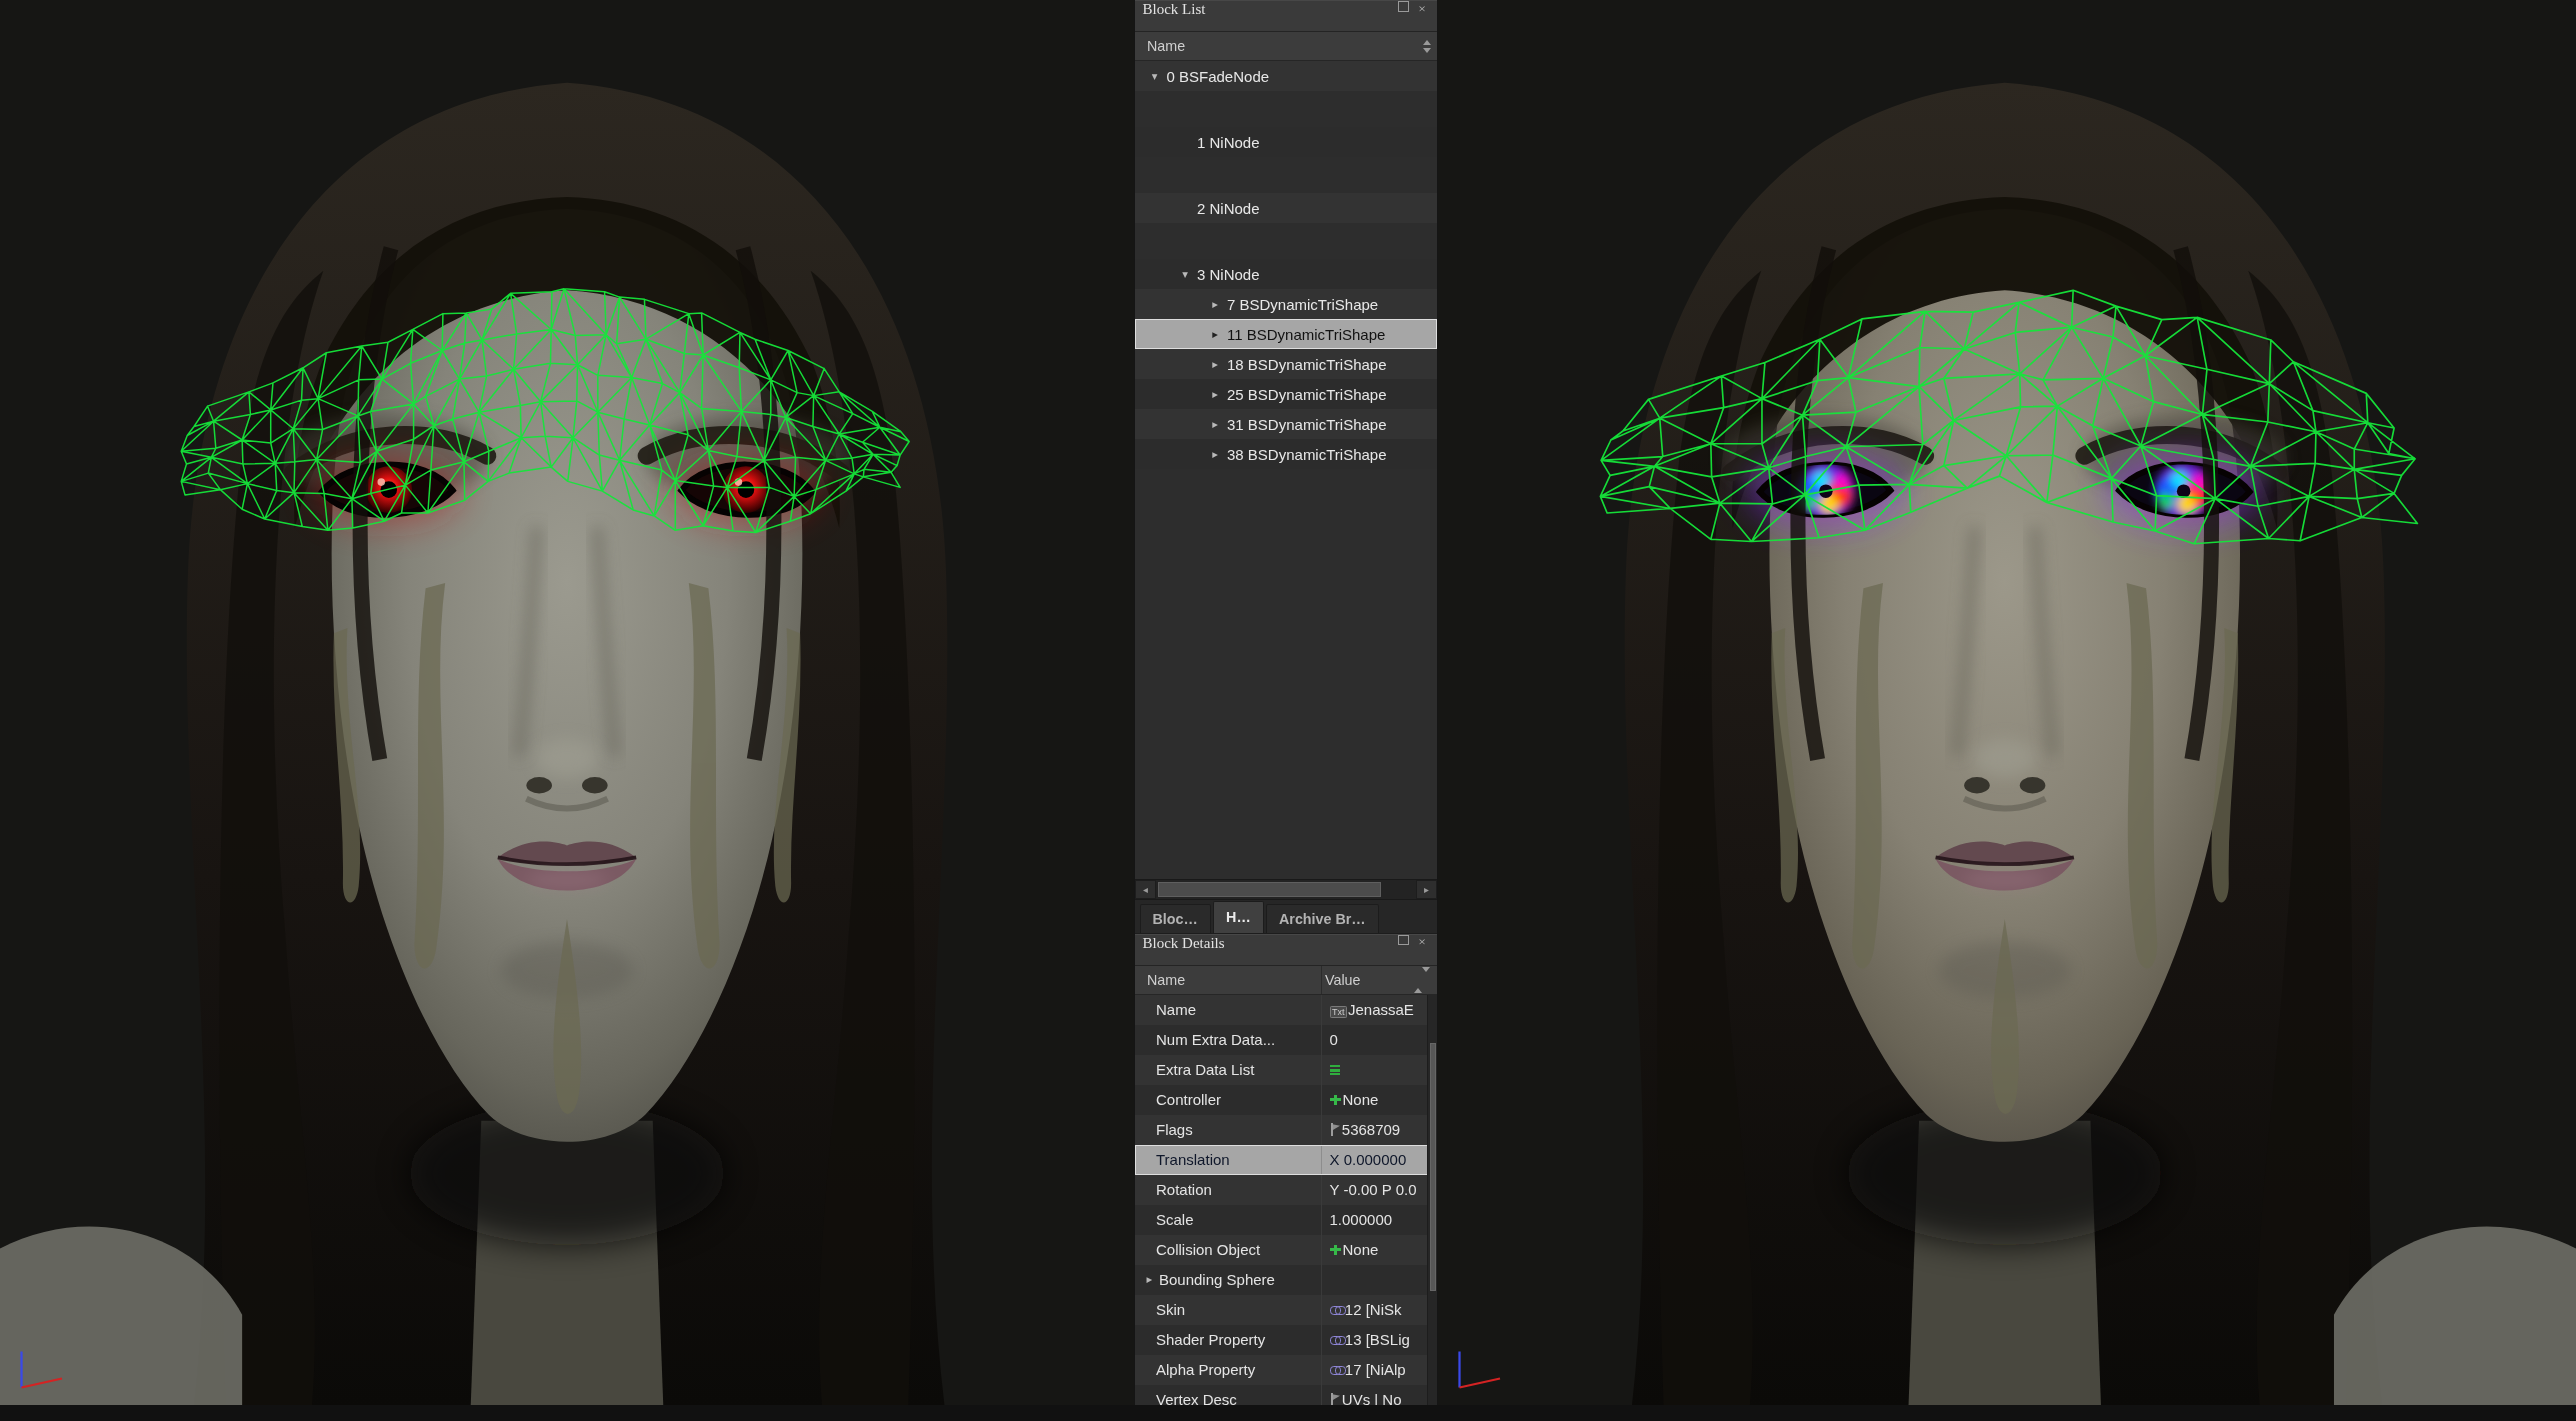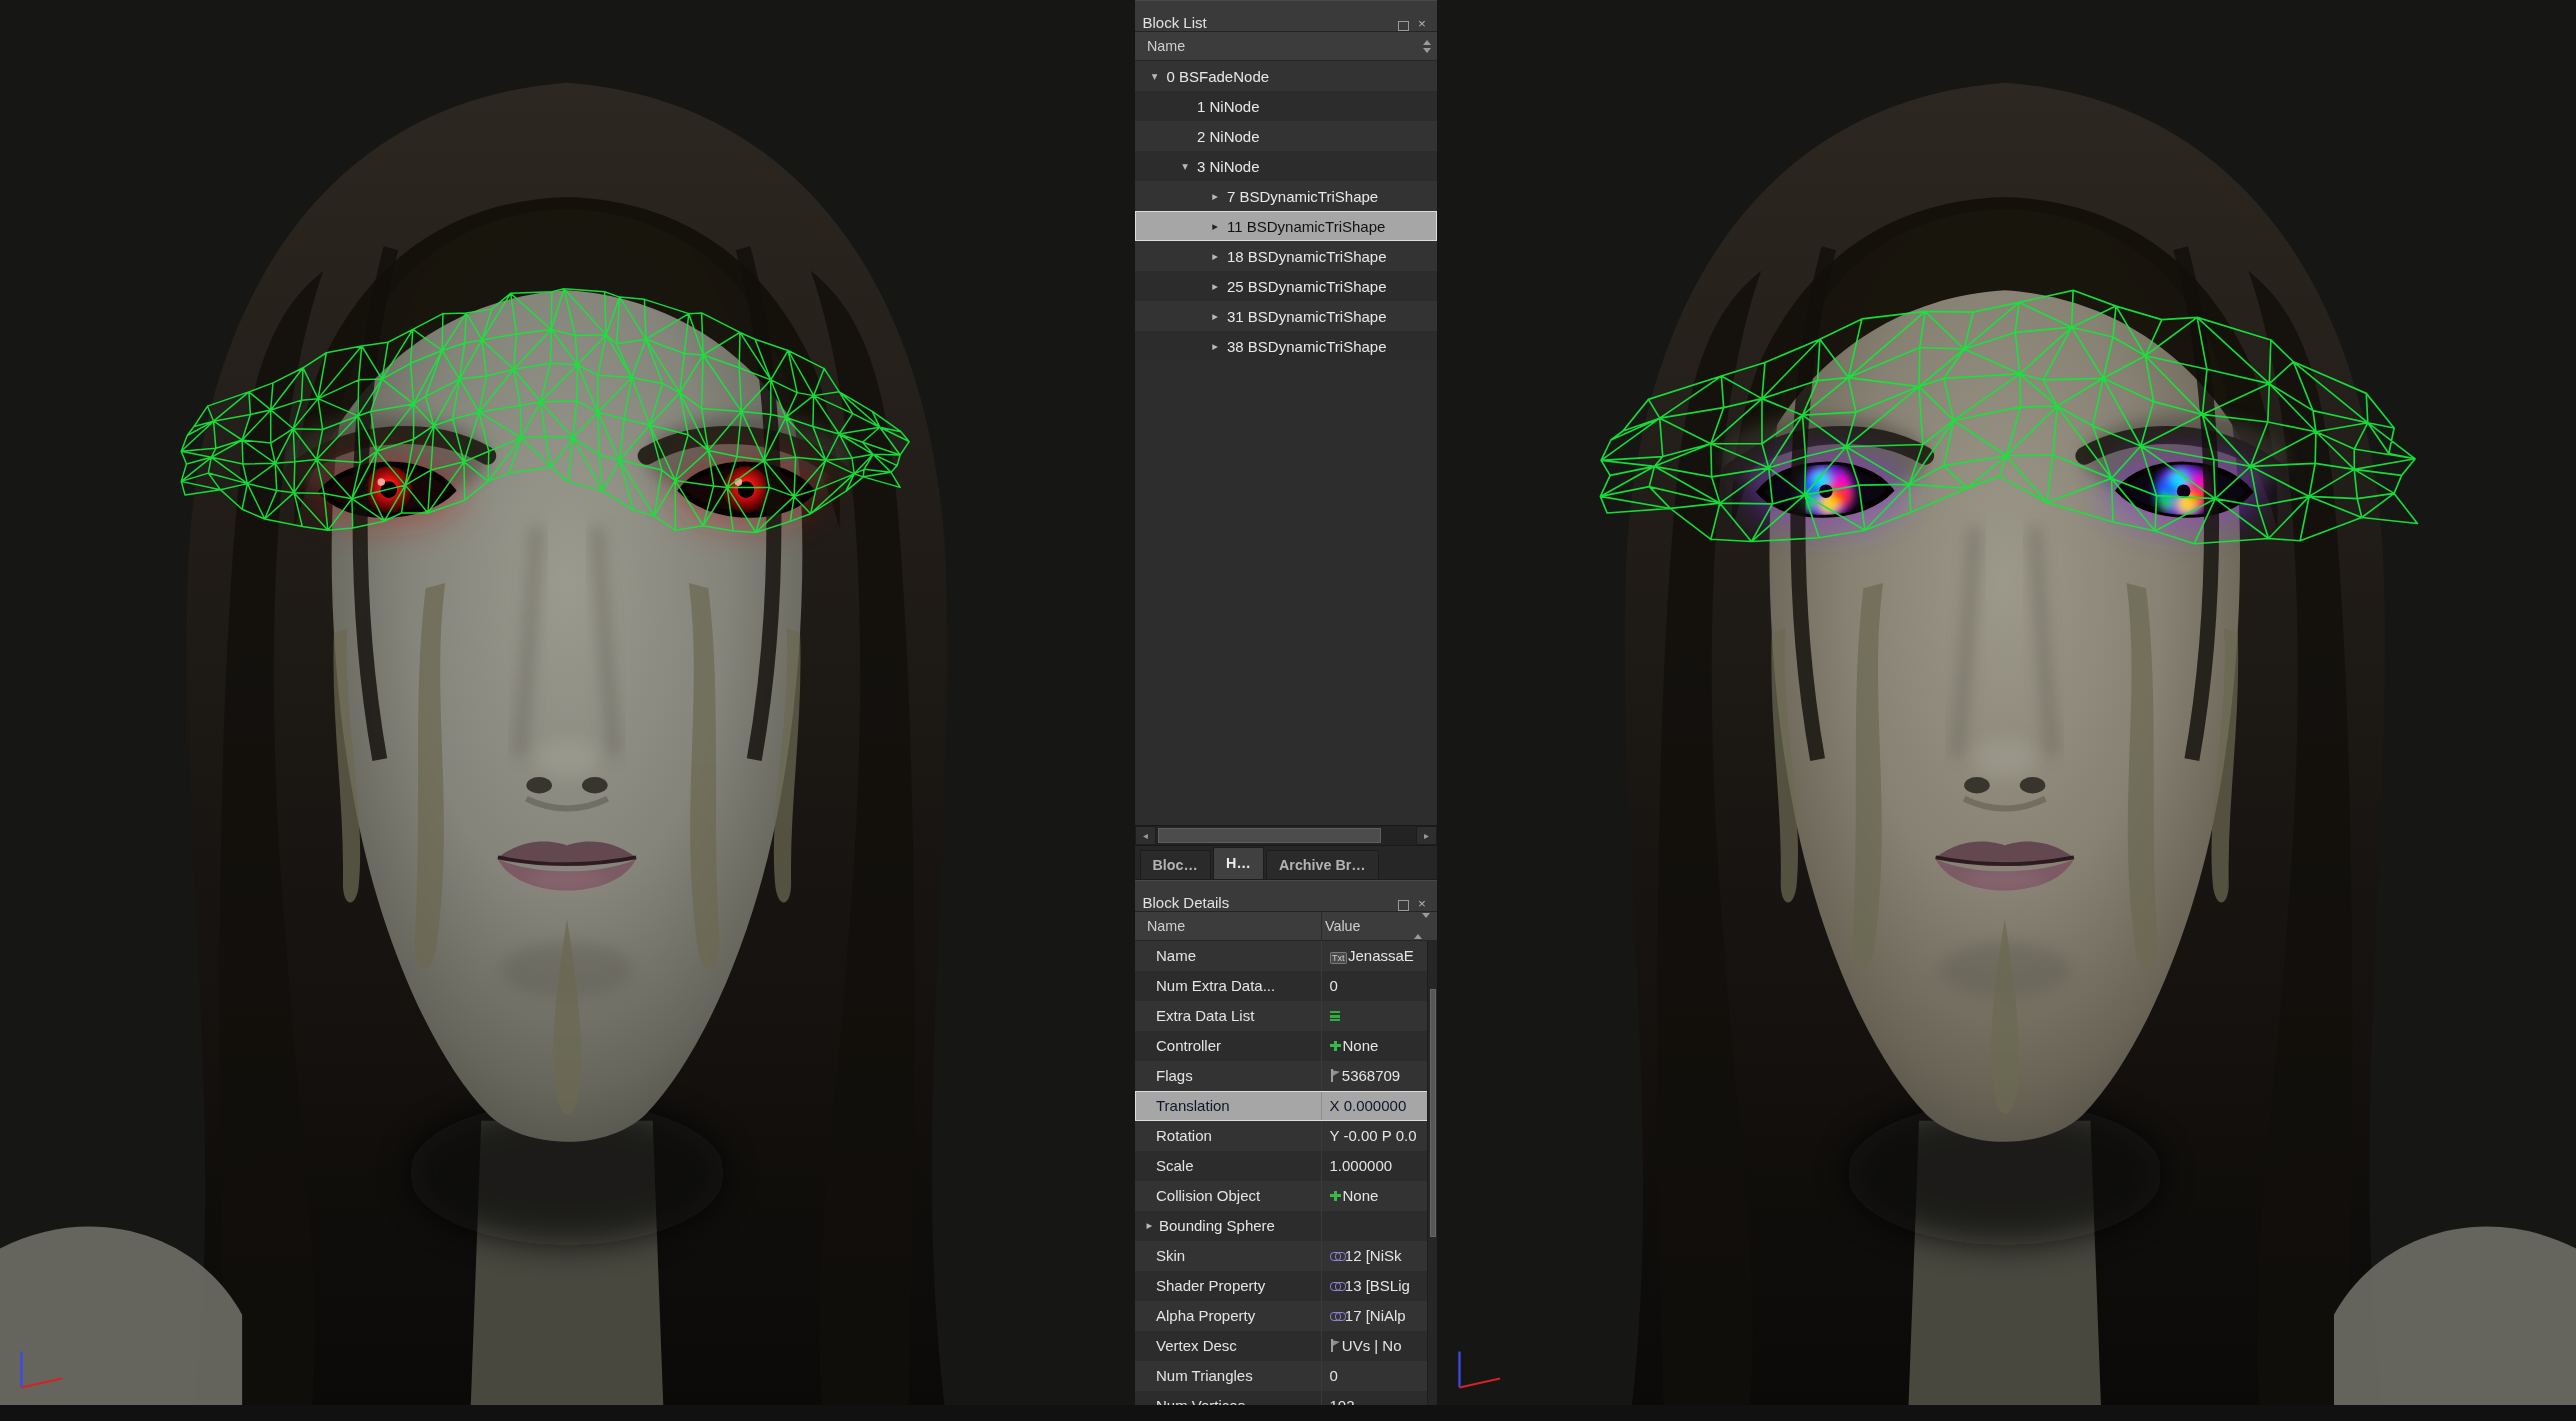--- a/index.html
+++ b/index.html
@@ -6,36 +6,36 @@
   *{box-sizing:border-box;}
   .app{width:2576px;height:1421px;display:flex;flex-wrap:wrap;font-family:"Liberation Sans",sans-serif;background:#111;overflow:hidden;}
   .viewport{position:relative;height:1405px;overflow:hidden;background:#141412;}
   .vp-left{width:1134px;}
   .vp-right{width:1138px;}
   .render{position:absolute;inset:0;width:100%;height:100%;display:block;}
   .gizmo{position:absolute;left:10.5px;bottom:7.5px;}
 
   
   .panel{width:304px;height:1405px;background:#2d2d2d;display:flex;flex-direction:column;border-left:1.5px solid #151515;border-right:1.5px solid #151515;}
-  .dock-title{height:32px;flex:none;background:#3a3a3a;display:flex;align-items:flex-end;padding:0 7.5px;color:#e2e2e2;font-size:15px;border-bottom:0.8px solid #242424;border-top:0.8px solid #474747;}
+  .dock-title{height:32px;flex:none;background:#3a3a3a;display:flex;align-items:flex-start;padding:0 7.5px;color:#e2e2e2;font-size:15px;border-bottom:0.8px solid #242424;border-top:0.8px solid #474747;font-family:Liberation Serif, serif;}
   .dock-title .spacer{flex:1;}
   .dock-btn{width:15px;height:15px;margin-left:6px;display:flex;align-items:center;justify-content:center;color:#b5b5b5;font-size:13.5px;}
   .dock-btn.float{border:1.5px solid #9a9a9a;width:10.5px;height:10.5px;}
   .hdr{height:29px;flex:none;background:#3c3c3c;color:#cfcfcf;font-size:14.3px;display:flex;align-items:center;border-bottom:0.8px solid #262626;}
   .hdr .mini{margin-left:auto;display:flex;flex-direction:column;gap:3px;padding-right:6px;}
   .tri-up{width:0;height:0;border-left:4.5px solid transparent;border-right:4.5px solid transparent;border-bottom:5.3px solid #9a9a9a;}
   .tri-dn{width:0;height:0;border-left:4.5px solid transparent;border-right:4.5px solid transparent;border-top:5.3px solid #9a9a9a;}
   .tree-hdr{padding-left:12px;}
 
   .trow{height:30px;flex:none;display:flex;align-items:center;font-size:15px;color:#e8e8e8;white-space:nowrap;}
   .trow.even{background:#333333;} .trow.odd{background:#2c2c2c;}
   .trow.sel{background:#a6a6a6;color:#121212;outline:1.5px solid #dedede;outline-offset:-1.5px;}
   .trow.sel .exp{color:#222;}
   .exp{width:24px;flex:none;text-align:center;color:#b9b9b9;font-size:11.3px;}
-  .d0{padding-left:7.5px;} .d1{padding-left:38px;} .d2{padding-left:68px;}
+  .d0{padding-left:7.5px;} .d1{padding-left:38px;margin-top:36px;} .d2{padding-left:68px;}
   .tree-empty{flex:1;background:#2d2d2d;}
 
   .hscroll{height:19.5px;flex:none;display:flex;background:#232323;border-top:0.8px solid #191919;}
   .hs-btn{width:21px;flex:none;background:#2e2e2e;border:0.8px solid #1d1d1d;color:#9a9a9a;font-size:9.8px;display:flex;align-items:center;justify-content:center;}
   .hs-track{flex:1;position:relative;}
   .hs-thumb{position:absolute;left:1.5px;top:1.5px;bottom:1.5px;width:86%;background:#4c4c4c;border:0.8px solid #5f5f5f;}
 
   .tabbar{height:35px;flex:none;background:#262626;display:flex;align-items:flex-end;padding:0 0 0 4.5px;gap:2.3px;border-top:0.8px solid #191919;border-bottom:1.5px solid #1d1d1d;font-weight:bold;}
   .tab{height:29px;padding:0 12px;display:flex;align-items:center;background:#2a2a2a;color:#b3b3b3;font-size:14.3px;border:0.8px solid #1c1c1c;border-bottom:none;border-radius:2.3px 2.3px 0 0;white-space:nowrap;}
   .tab.active{background:#404040;color:#ececec;height:32px;}

